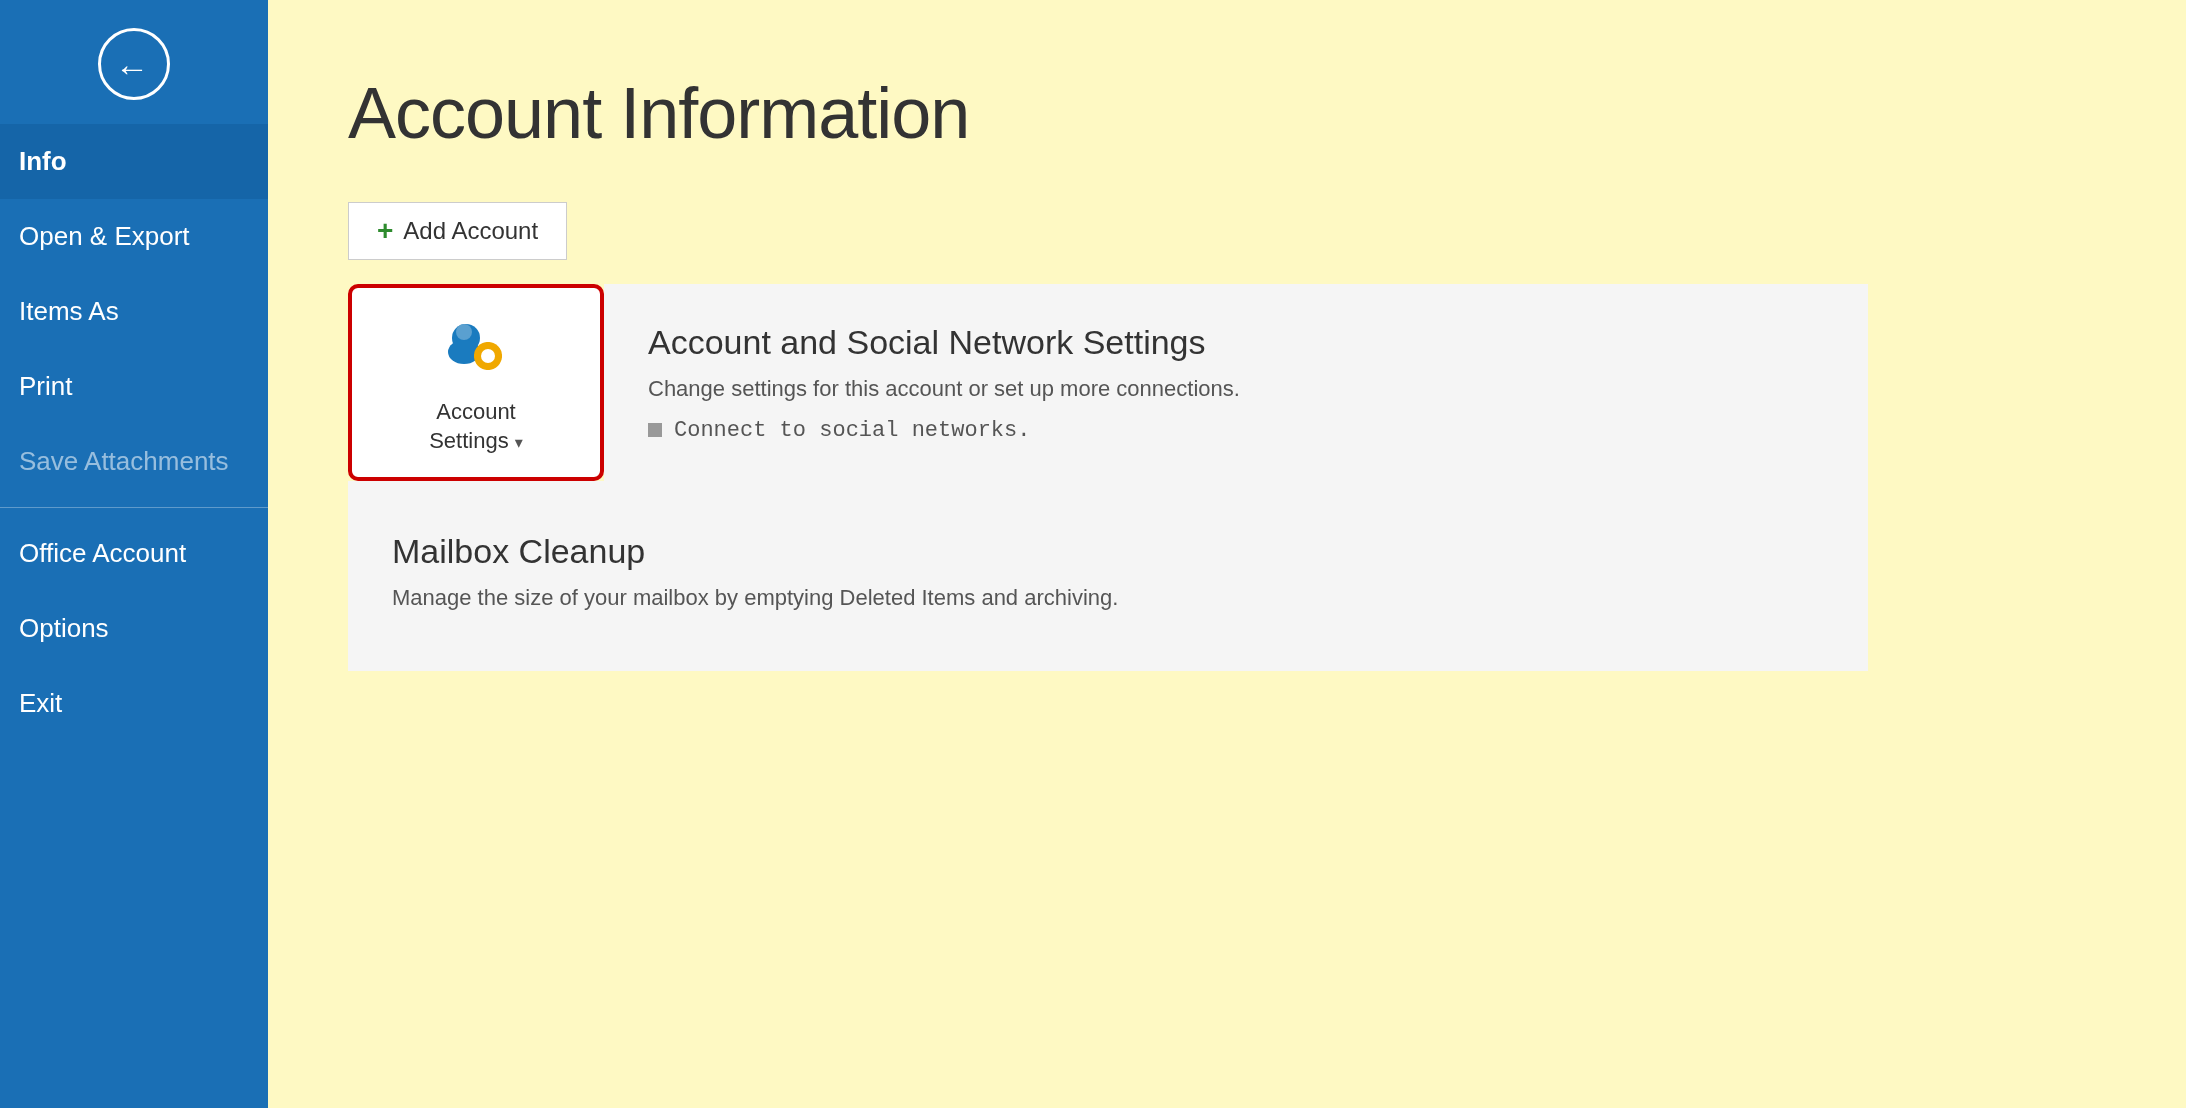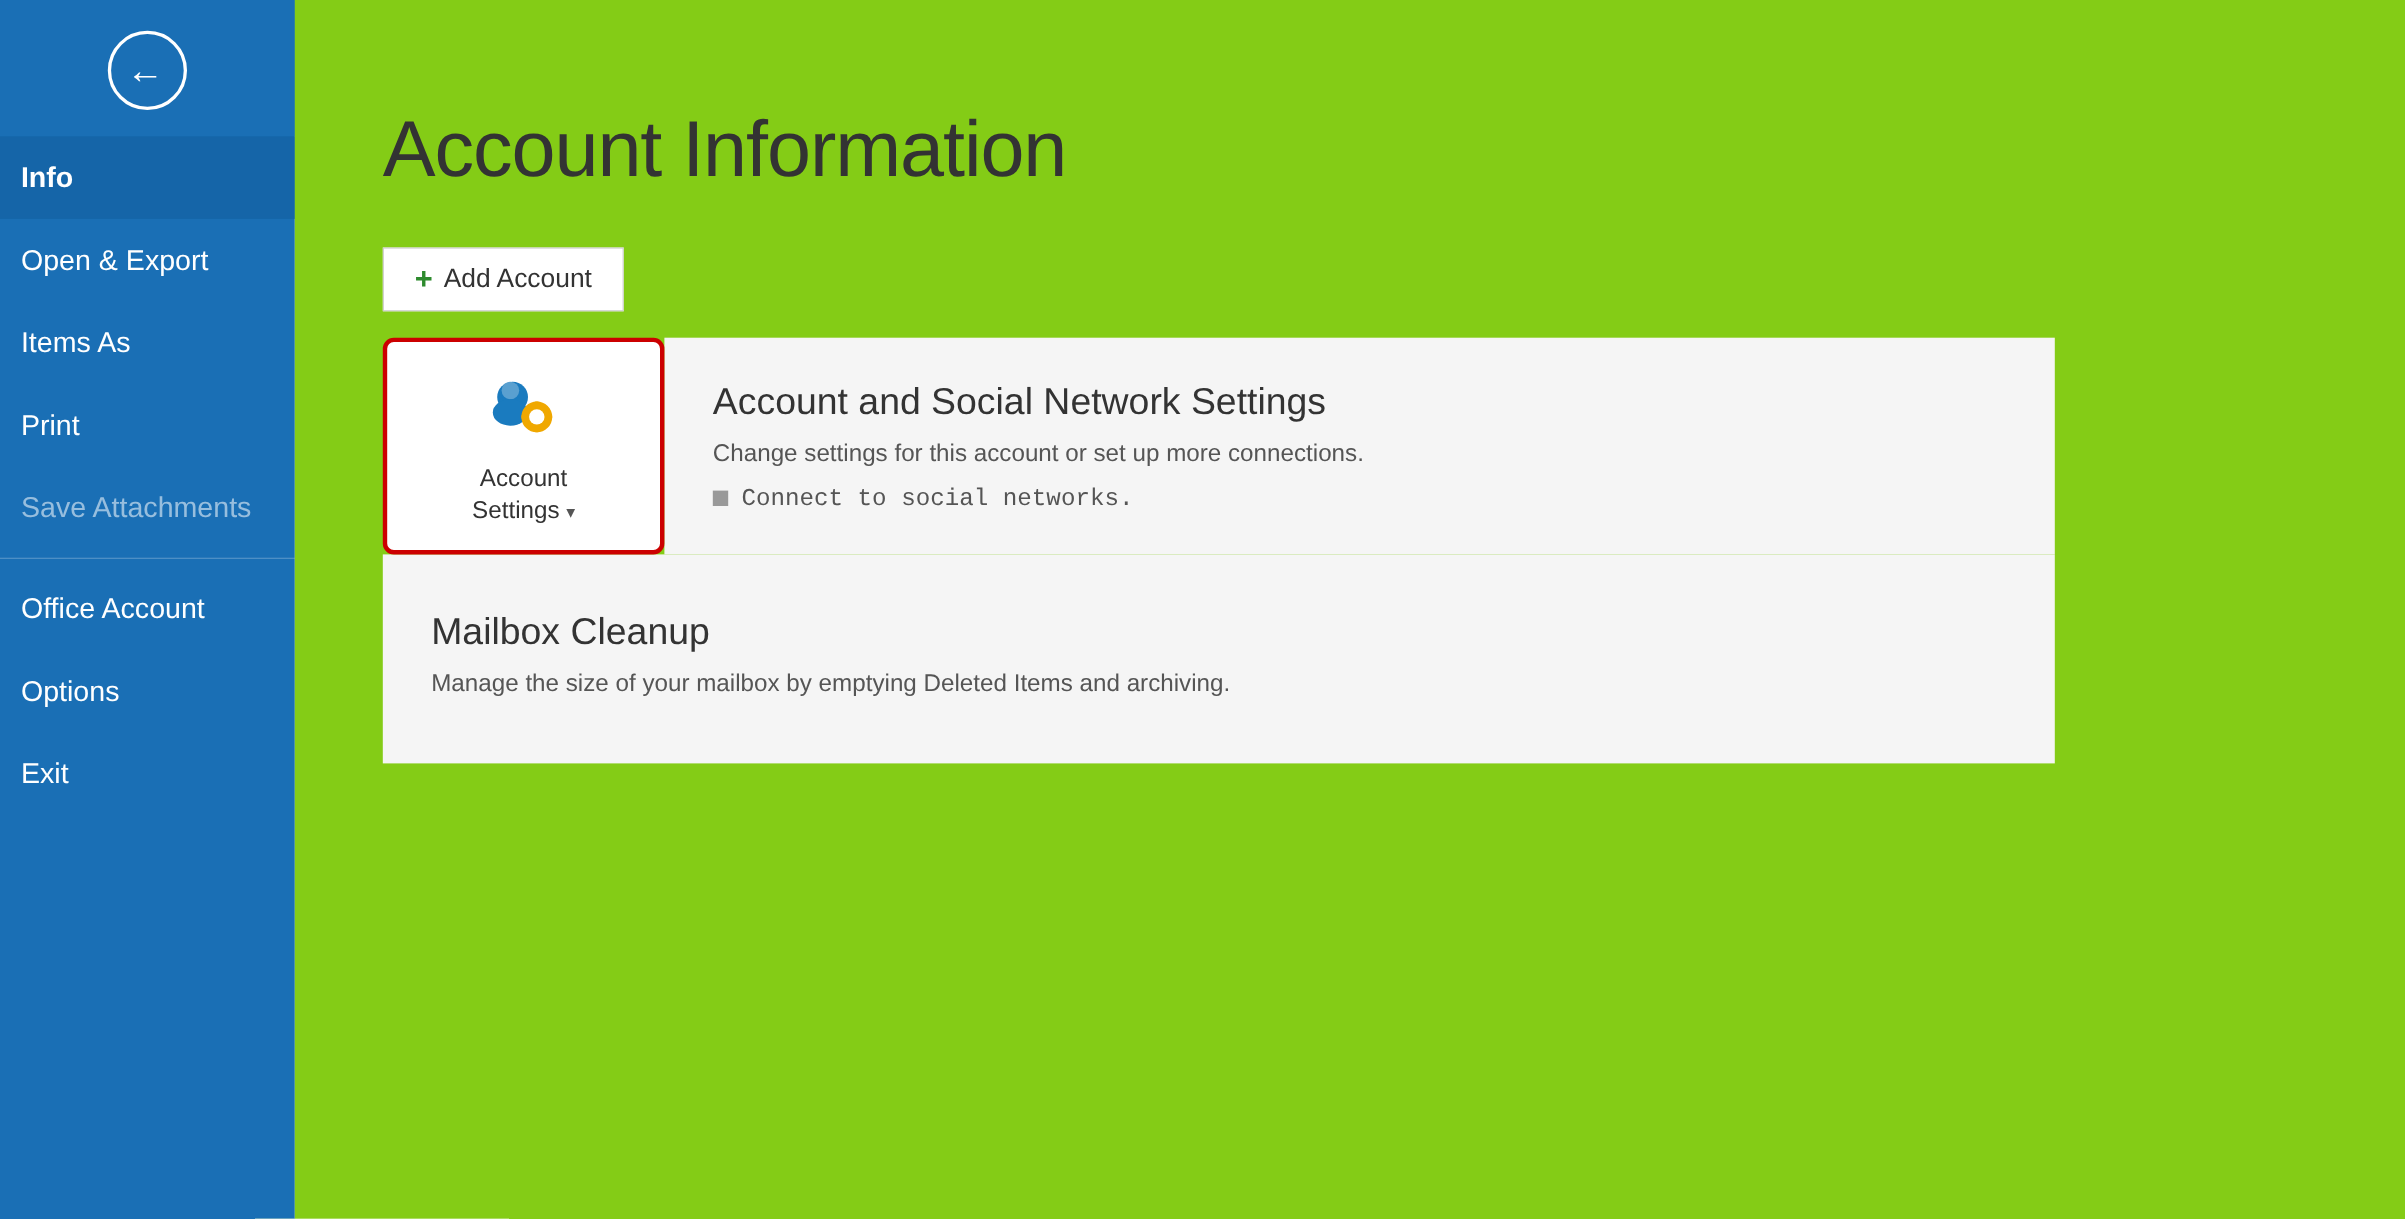--- a/index.html
+++ b/index.html
@@ -69,22 +69,22 @@
 
     .sidebar-divider {
       border: none;
       border-top: 1px solid rgba(255,255,255,0.3);
       margin: 8px 0;
     }
 
     
     .main {
       flex: 1;
-      background: #84cc16;
-      padding: 95px 80px;
+      background: #fef9c3;
+      padding: 72px 80px;
       overflow-y: auto;
     }
 
     .page-title {
       font-size: 72px;
       font-weight: 300;
       color: #333;
       margin-bottom: 48px;
       letter-spacing: -1px;
     }

